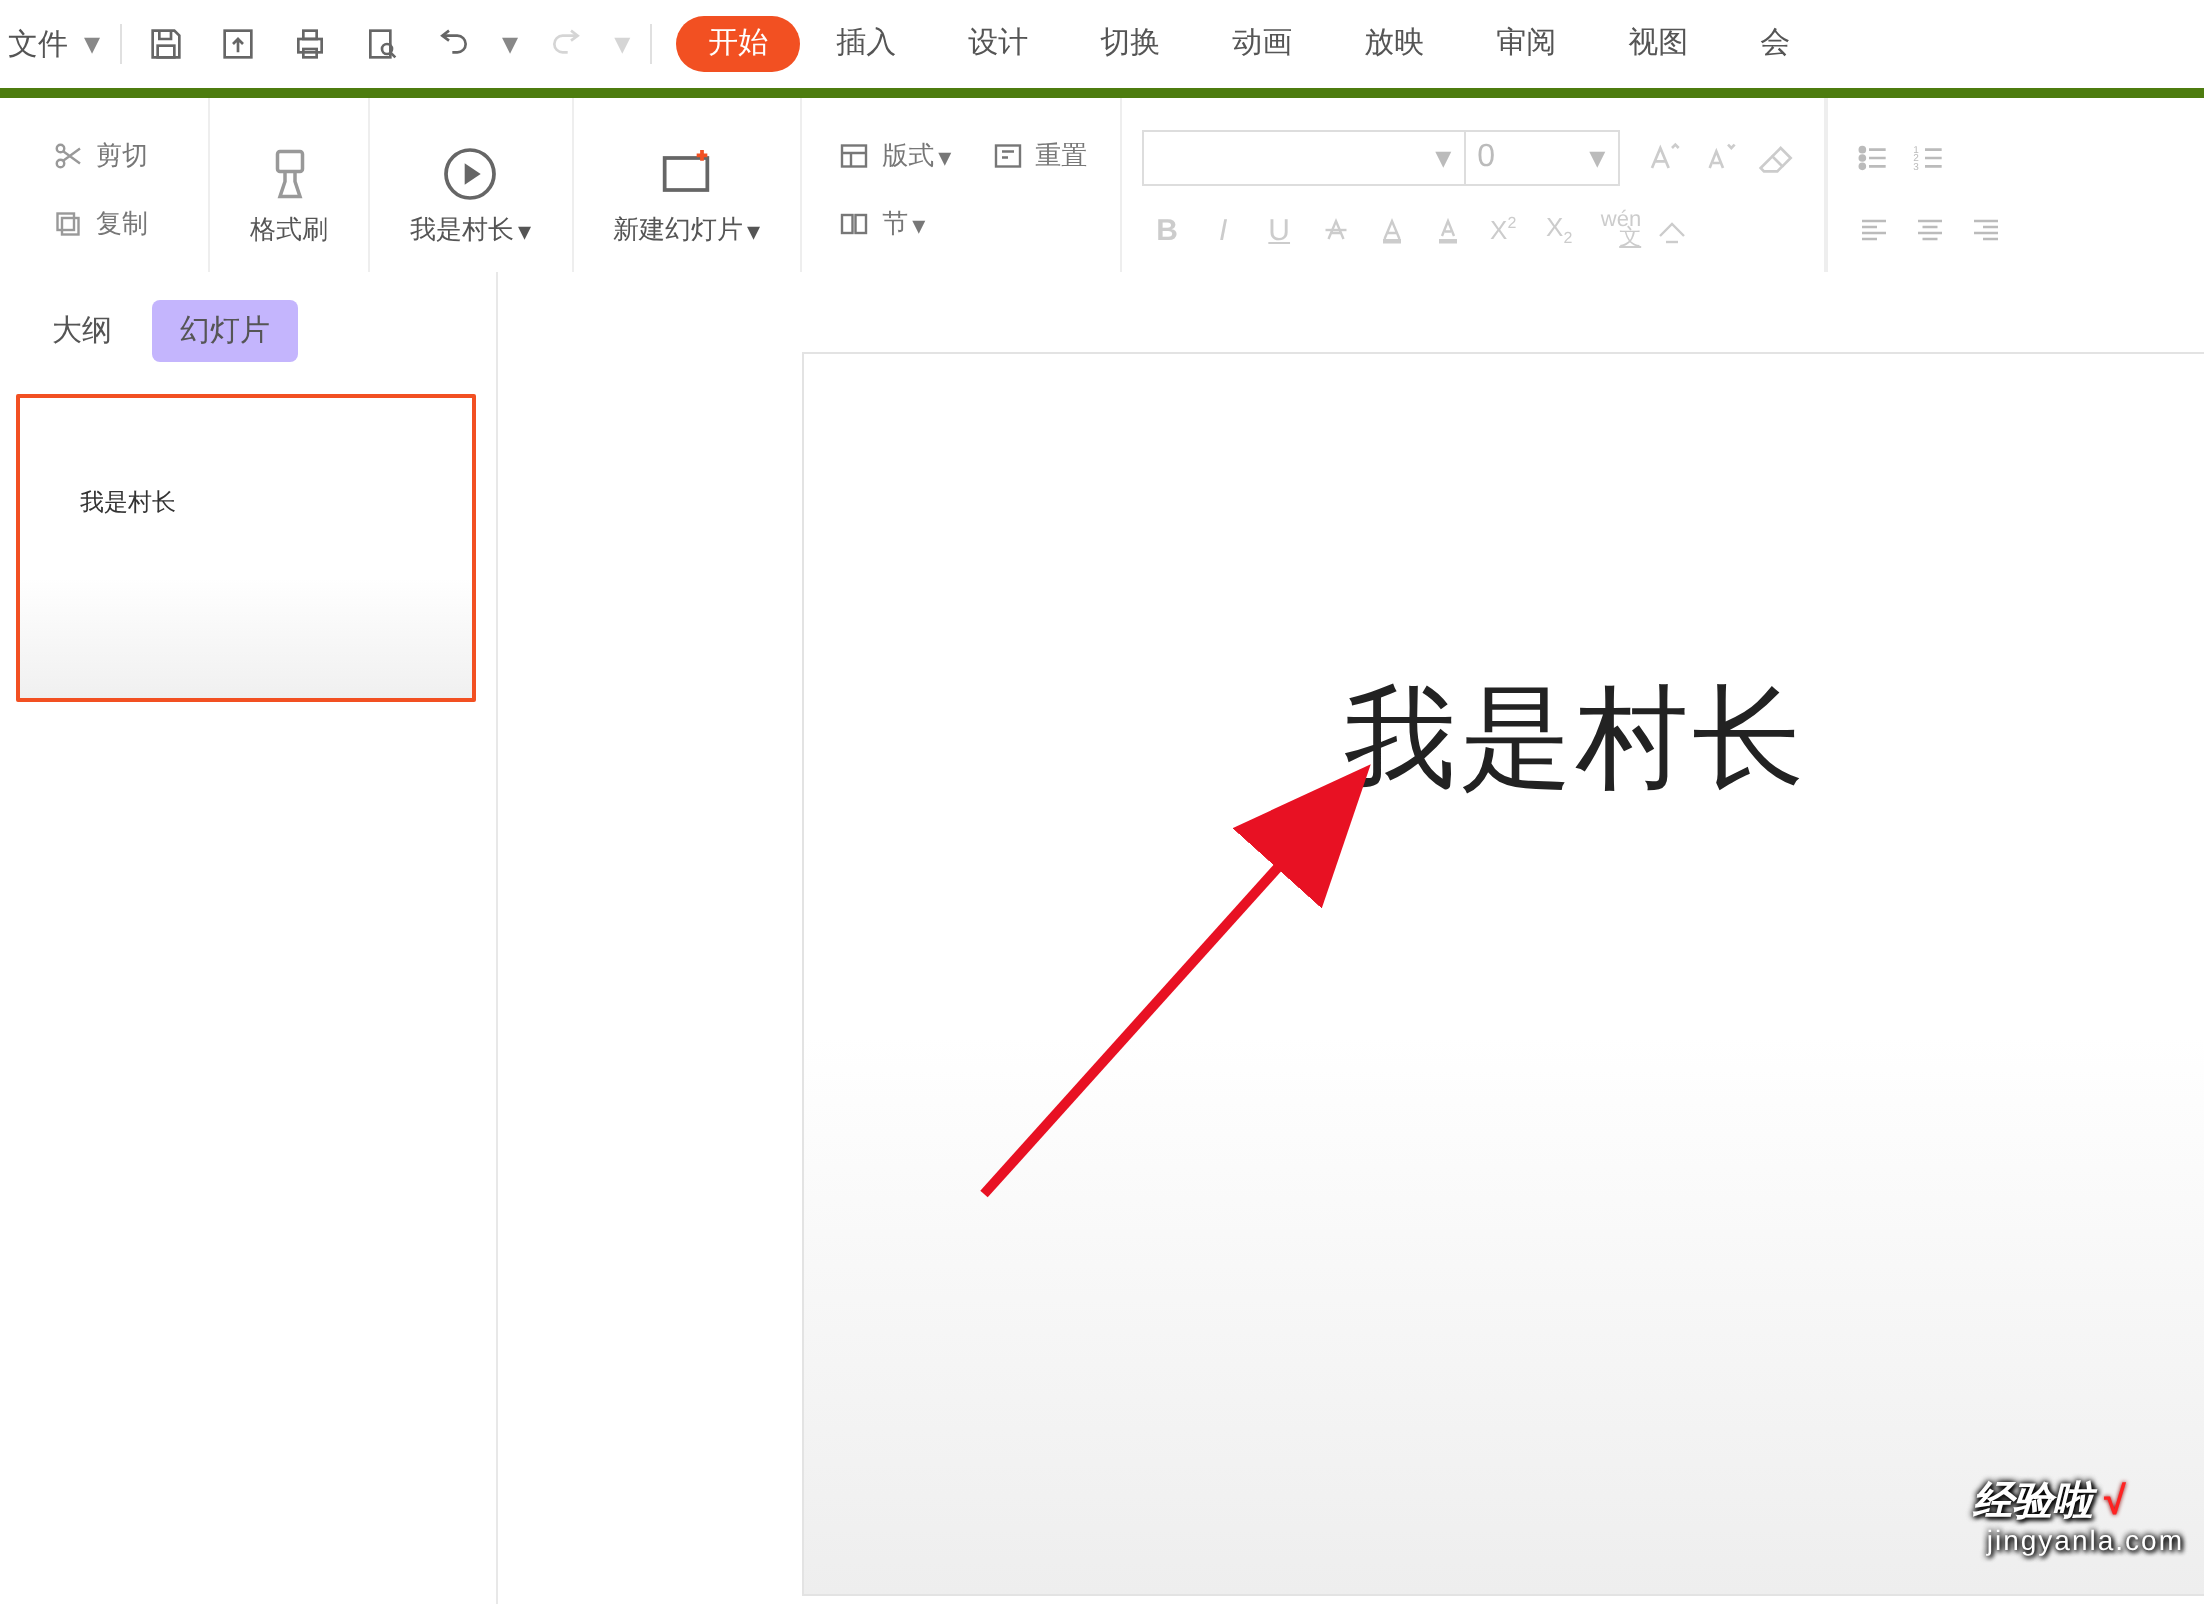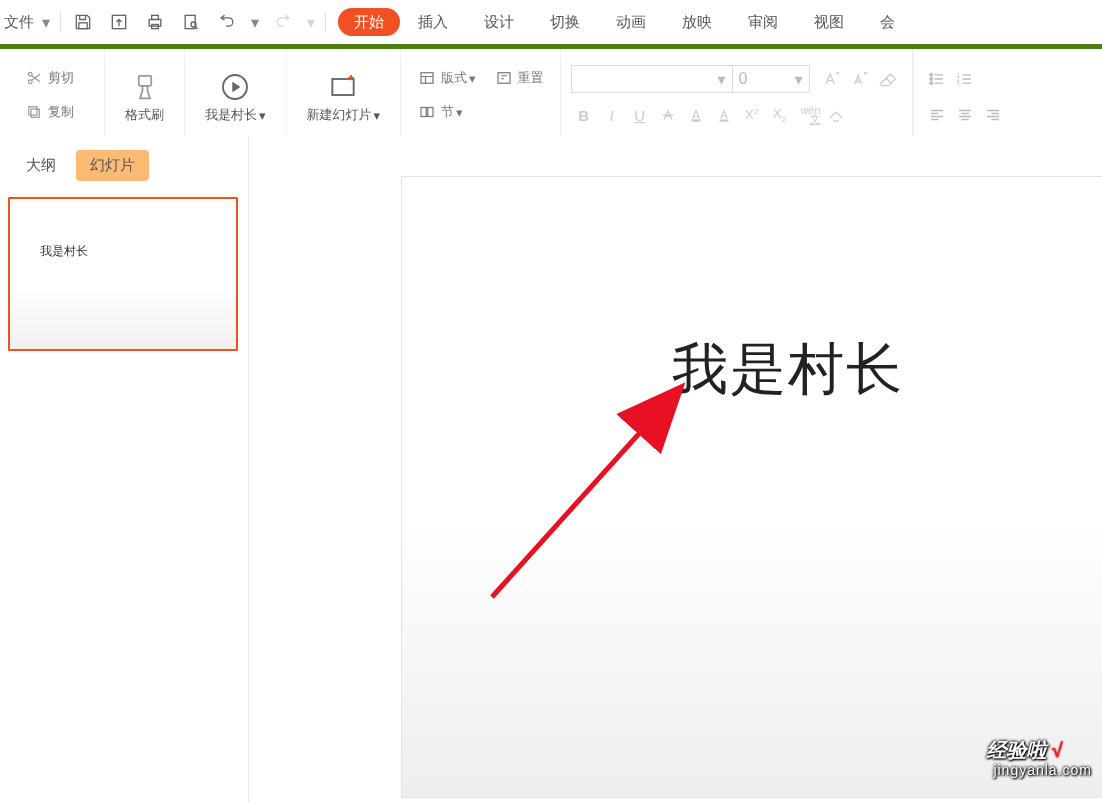--- a/index.html
+++ b/index.html
@@ -26,21 +26,21 @@
   .fontbox{border:1px solid #ddd;height:26px;width:160px;display:flex;align-items:center;position:relative;}
   .fontbox .dd-caret{position:absolute;right:6px;}
   .sizebox{border:1px solid #ddd;border-left:none;height:26px;width:70px;display:flex;align-items:center;padding-left:6px;position:relative;color:#bbb;}
   .sizebox .dd-caret{position:absolute;right:6px;}
   .fmtrow{display:flex;align-items:center;margin-top:6px;}
   .fmtbtn{width:26px;height:26px;display:flex;align-items:center;justify-content:center;color:#ccc;font-size:15px;margin-right:2px;}
   .workspace{position:absolute;top:136px;left:0;right:0;bottom:0;display:flex;background:#fff;}
   .leftpanel{width:248px;border-right:1px solid #e8e8e8;display:flex;flex-direction:column;}
   .lptabs{display:flex;padding:14px 12px 10px;}
   .lptab{font-size:15px;color:#555;padding:6px 14px;border-radius:4px;margin-right:6px;}
-  .lptab.active{background:#fdba74;}
+  .lptab.active{background:#c4b5fd;}
   .thumb{margin:6px 10px 0 8px;border:2px solid #f25022;height:150px;background:linear-gradient(to bottom,#fff 0%,#fff 60%,#f0f0f0 100%);position:relative;border-radius:1px;}
   .thumb-text{position:absolute;top:44px;left:30px;font-size:12px;color:#333;}
   .canvas-area{flex:1;position:relative;background:#fff;}
   .slide{position:absolute;left:152px;top:40px;width:700px;height:620px;background:linear-gradient(to bottom,#fff 0%,#fff 55%,#eeeeee 100%);border:1px solid #e3e3e3;}
   .slide-title{position:absolute;top:155px;left:270px;font-size:56px;color:#222;font-weight:400;letter-spacing:2px;}
   .arrow{position:absolute;pointer-events:none;}
   .watermark{position:absolute;right:10px;bottom:24px;text-align:center;color:#fff;text-shadow:0 0 3px #000,0 0 3px #000,1px 1px 2px #000;}
   .watermark .w1{font-size:20px;font-weight:bold;font-style:italic;}
   .watermark .w1 .chk{color:#f22;font-style:normal;text-shadow:0 0 2px #800;}
   .watermark .w2{font-size:14px;letter-spacing:1px;margin-top:-2px;margin-left:36px;}

